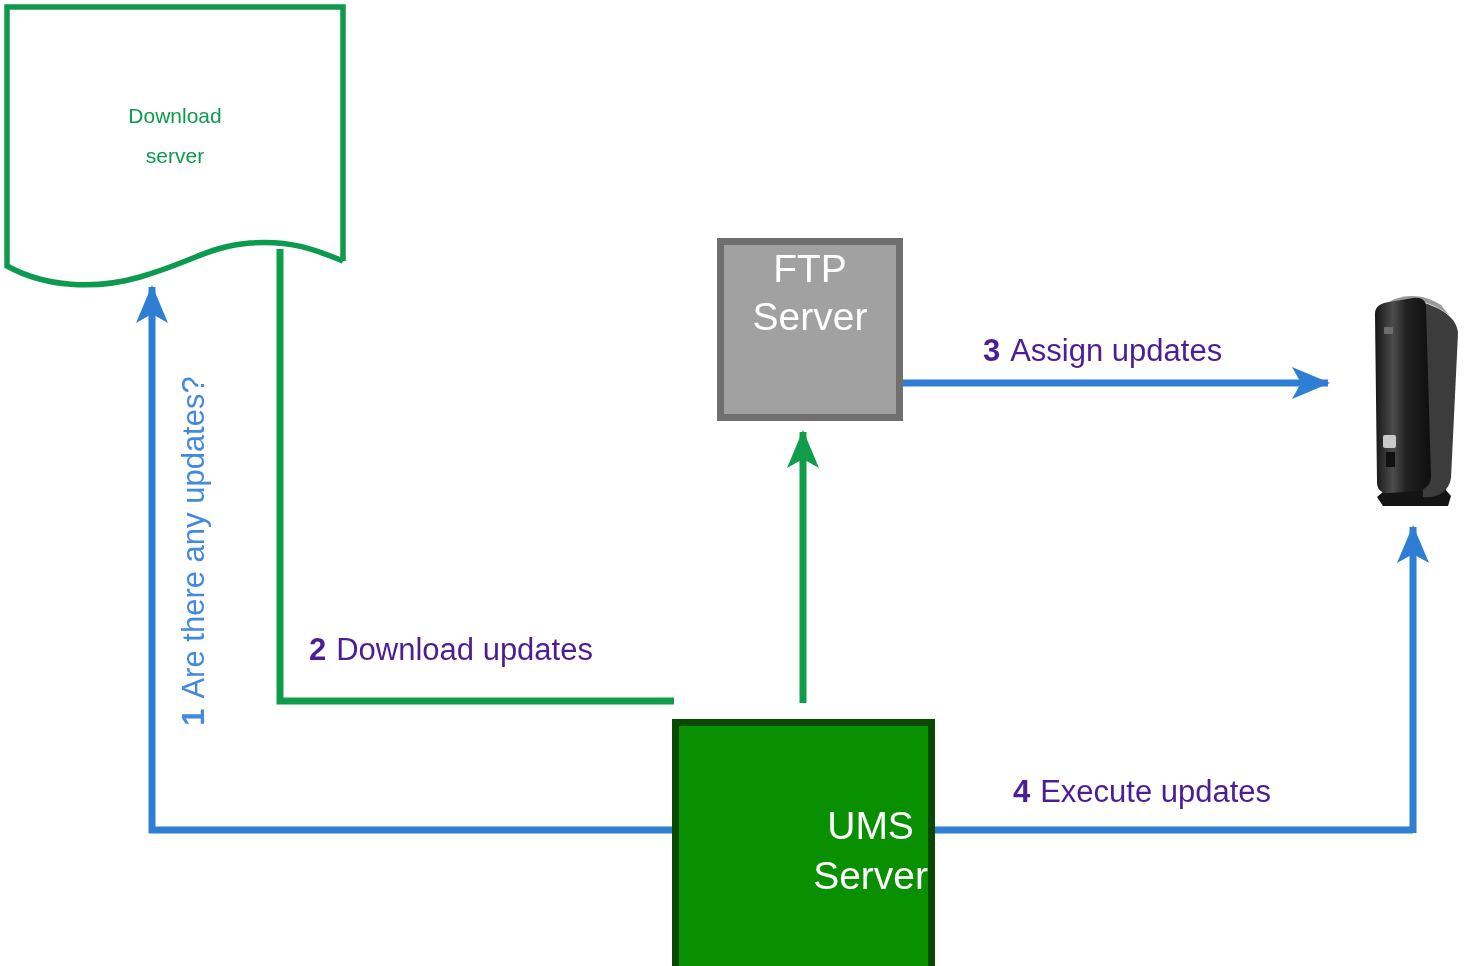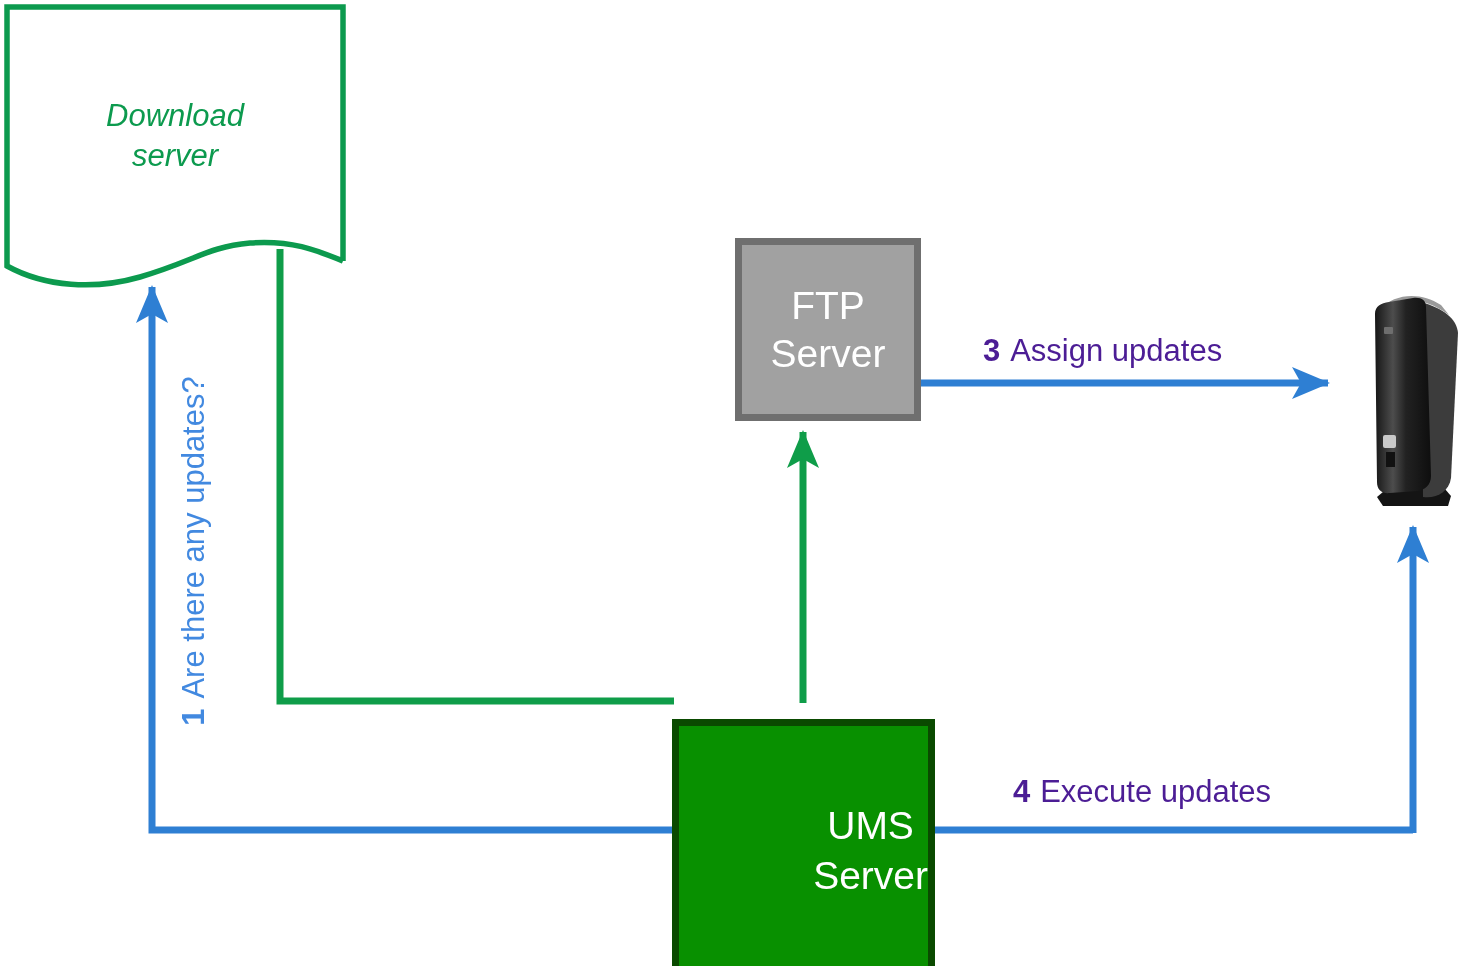--- a/index.html
+++ b/index.html
@@ -11,26 +11,26 @@
     overflow: hidden;
     font-family: "Liberation Sans", sans-serif;
   }
   .layer { position: absolute; left: 0; top: 0; }
 
   
   .node-label { white-space: pre-line; text-align: center; }
 
   .doc-label {
     position: absolute; left: 7px; top: 96px; width: 336px;
-    color: #0c9a4e; font-size: 31px; line-height: 40px; font-style: italic;
+    color: #0c9a4e; font-size: 21px; line-height: 40px;
   }
   .ftp-box {
-    position: absolute; left: 735px; top: 238px; width: 186px; height: 183px;
+    position: absolute; left: 717px; top: 238px; width: 186px; height: 183px;
     box-sizing: border-box; background: #a1a1a1; border: 7px solid #6f6f6f;
-    display: flex; align-items: center; justify-content: center;
+    display: flex; justify-content: center;
     color: #ffffff; font-size: 39px; line-height: 48px;
   }
   .ums-box {
     position: absolute; left: 672px; top: 700px; width: 263px; height: 263px;
     box-sizing: border-box; background: #089000; border: 7px solid #0a4a00;
     display: flex; align-items: center; justify-content: flex-end;
     color: #ffffff; font-size: 39px; line-height: 50px; margin-top: 19px;
   }
 
   
@@ -100,20 +100,23 @@
 
   <div class="ums-box">
     <div class="node-label">UMS
 Server</div>
   </div>
 
   <div class="step-label step-1">
     <span class="num">1</span><span class="txt">Are there any updates?</span>
   </div>
 
+  <div class="step-label step-2">
+    <span class="num">2</span><span class="txt">Download updates</span>
+  </div>
 
   <div class="step-label step-3">
     <span class="num">3</span><span class="txt">Assign updates</span>
   </div>
 
   <div class="step-label step-4">
     <span class="num">4</span><span class="txt">Execute updates</span>
   </div>
 
 </div>

